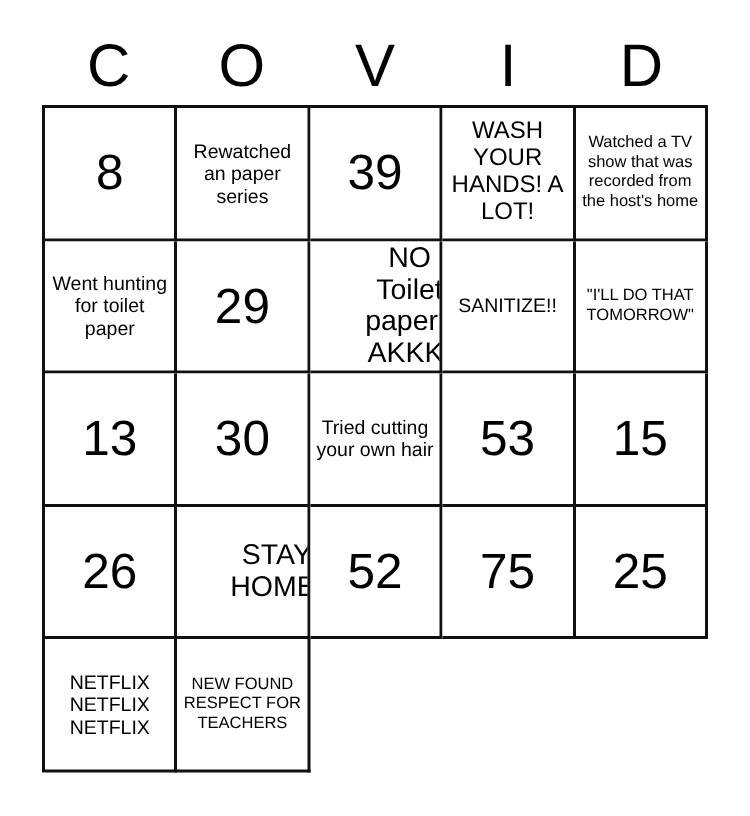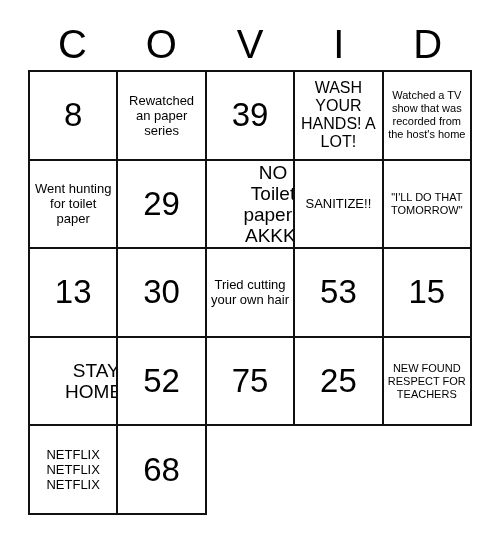--- a/index.html
+++ b/index.html
@@ -151,35 +151,35 @@
       <div class="cell">
         <span class="cell-text sz-sm">Tried cutting your own hair</span>
       </div>
       <div class="cell">
         <span class="cell-text sz-num">53</span>
       </div>
       <div class="cell">
         <span class="cell-text sz-num">15</span>
       </div>
       <div class="cell">
+        <span class="cell-text sz-num">26</span>
+      </div>
+      <div class="cell">
         <span class="cell-text sz-lg">STAY HOME!</span>
       </div>
       <div class="cell">
         <span class="cell-text sz-num">52</span>
       </div>
       <div class="cell">
         <span class="cell-text sz-num">75</span>
       </div>
       <div class="cell">
         <span class="cell-text sz-num">25</span>
       </div>
       <div class="cell">
-        <span class="cell-text sz-xs">NEW FOUND RESPECT FOR TEACHERS</span>
-      </div>
-      <div class="cell">
         <span class="cell-text sz-sm">NETFLIX NETFLIX NETFLIX</span>
       </div>
       <div class="cell">
-        <span class="cell-text sz-num">68</span>
+        <span class="cell-text sz-xs">NEW FOUND RESPECT FOR TEACHERS</span>
       </div>
     </div>
 
 </div>
 
 </body></html>

